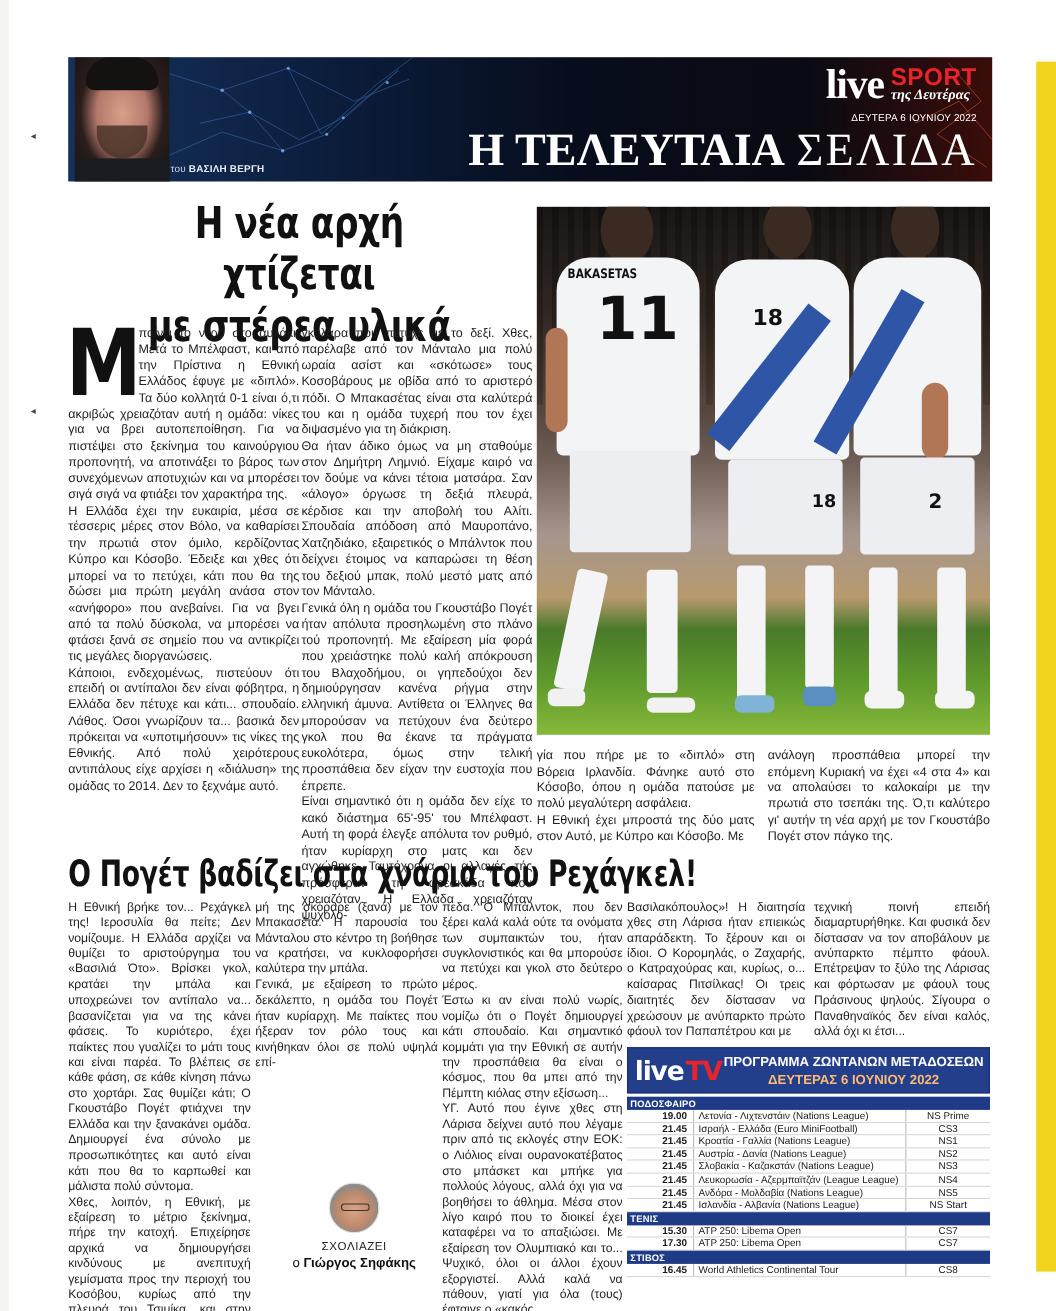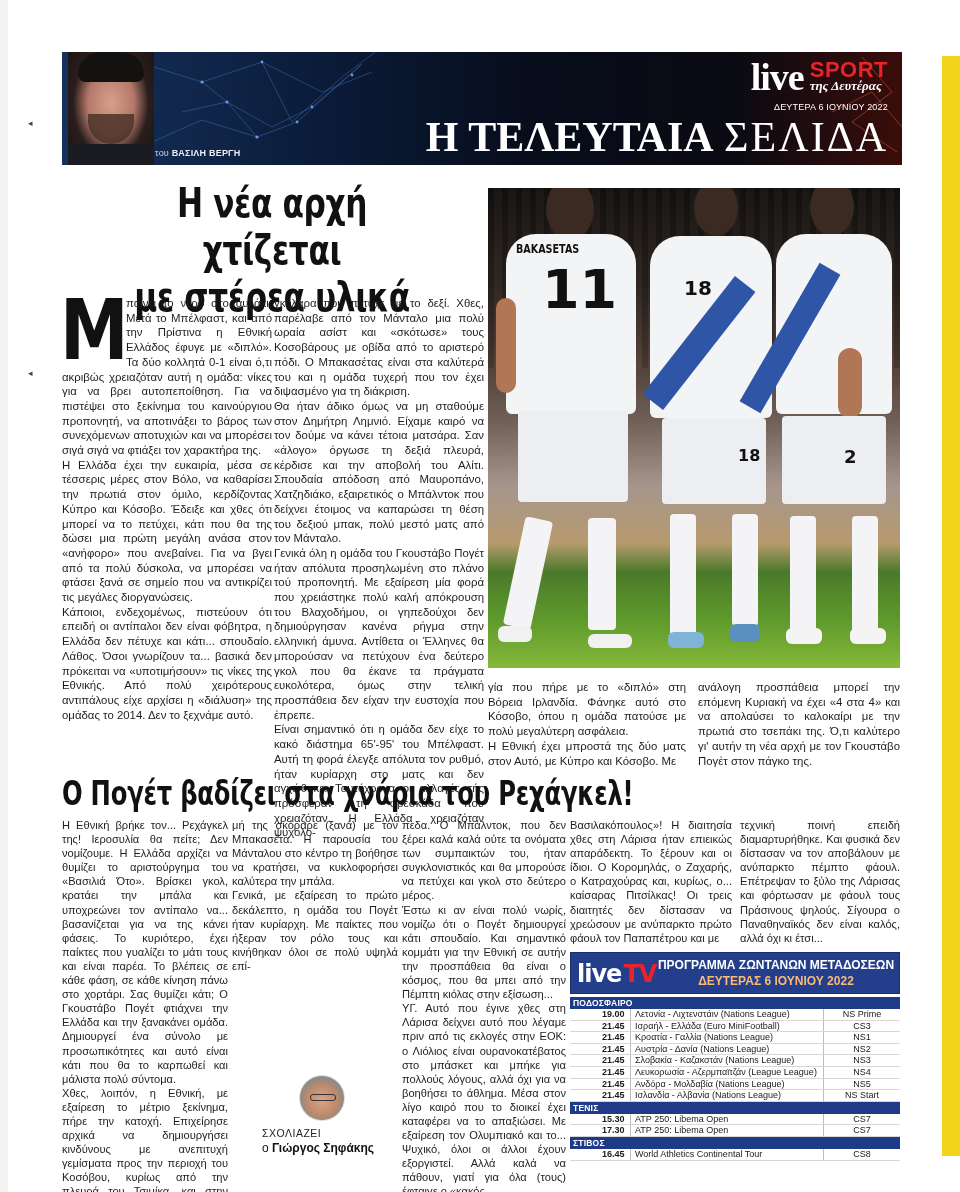--- a/index.html
+++ b/index.html
@@ -71,21 +71,21 @@
   
   .headline-2 {
     position: absolute; left: 62px; top: 772px; width: 760px; white-space: nowrap;
     font-family: "DejaVu Sans", sans-serif; font-weight: 700; font-size: 33px; line-height: 44px;
     transform: scaleX(0.735); transform-origin: left top; color: #111; letter-spacing: -0.3px;
   }
 
   .col2 { position: absolute; font-size: 11.1px; line-height: 14.1px; text-align: justify; color: #1e1e1e; }
 
   
-  .columnist { position: absolute; left: 262px; top: 1075px; width: 120px; text-align: left; }
+  .columnist { position: absolute; left: 262px; top: 1075px; width: 120px; text-align: center; }
   .columnist .face {
     width: 46px; height: 46px; margin: 0 auto; border-radius: 50%;
     background: radial-gradient(circle at 50% 55%, #d9a486 0%, #c08a6c 45%, #8a8a88 70%, #e9e9e9 100%);
     border: 1px solid #ddd; position: relative;
   }
   .columnist .face .glasses { position: absolute; left: 10px; top: 18px; width: 26px; height: 7px; border: 1.5px solid #333; border-radius: 3px; }
   .columnist .label { font-size: 10.5px; letter-spacing: .5px; color: #222; margin-top: 6px; }
   .columnist .name { font-size: 12px; color: #111; margin-top: 2px; }
   .columnist .name b { font-weight: 700; }
 

